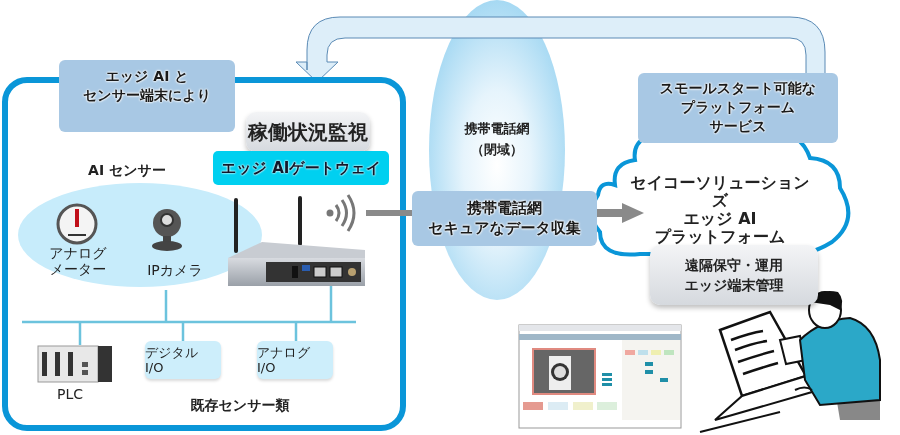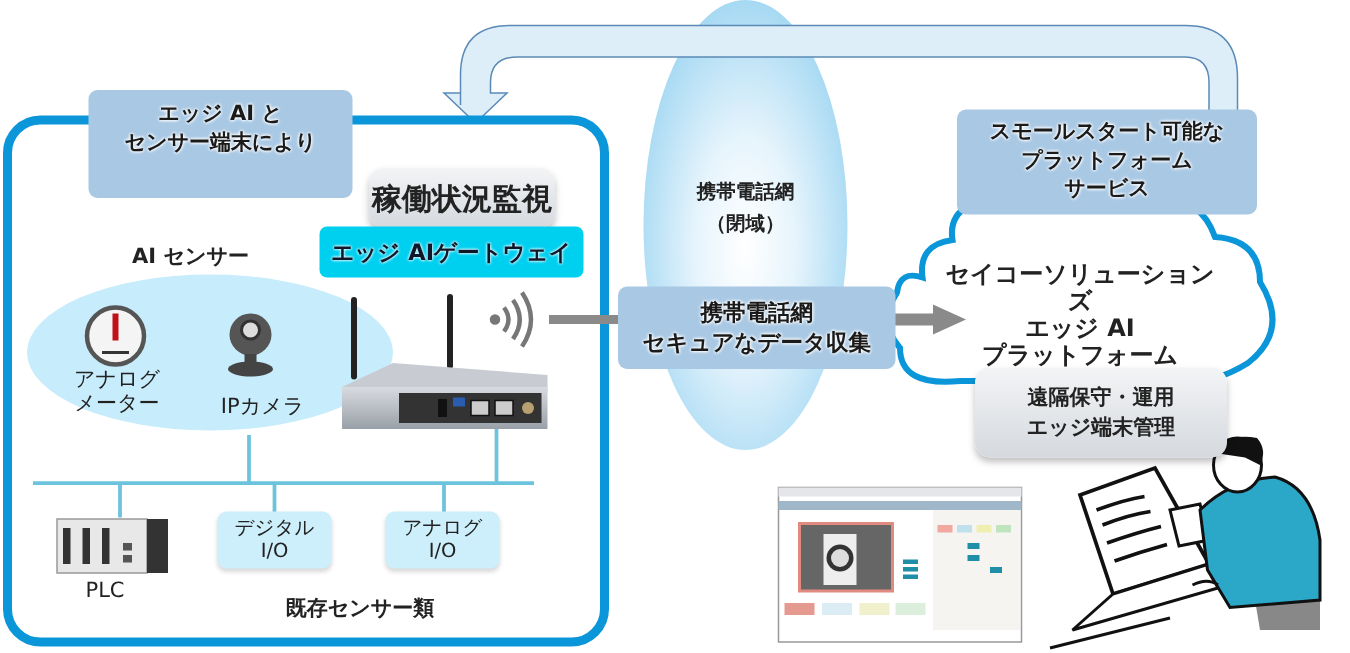--- a/index.html
+++ b/index.html
@@ -6,21 +6,21 @@
   body { width:900px; height:435px; position:relative; overflow:hidden;
          font-family:"DejaVu Sans", "Liberation Sans", sans-serif; color:#222; }
   svg.bg { position:absolute; left:0; top:0; }
   .label-box { position:absolute; background:#a8c8e4; border-radius:6px;
                text-align:center; font-weight:bold; color:#1a1a1a;
                text-shadow: 0 0 2px #fff, 0 0 2px #fff, 0 0 3px #fff; }
   .gray-box { position:absolute; border-radius:10px; text-align:center; font-weight:bold; color:#222;
               background:linear-gradient(#f3f4f6, #d5d9de); box-shadow: 0 3px 5px rgba(0,0,0,0.25); }
   .cyan-box { position:absolute; background:#00d0f0; border-radius:5px; text-align:center;
               font-weight:bold; color:#0f172a; text-shadow: 0 0 2px #fff, 0 0 2px #fff; }
-  .io-box { position:absolute; background:#cdeefb; border-radius:6px; text-align:center;
+  .io-box { position:absolute; background:#cdeefb; border-radius:6px; 
             color:#222; font-size:13px; line-height:15px; box-shadow: 0 2px 3px rgba(0,0,0,0.15); }
   .txt { position:absolute; text-align:center; color:#222; }
   .b { font-weight:bold; }
 </style>
 </head>
 <body>
 
 <svg class="bg" width="900" height="435" viewBox="0 0 900 435">
   <defs>
     <radialGradient id="egg" cx="50%" cy="55%" r="55%">

